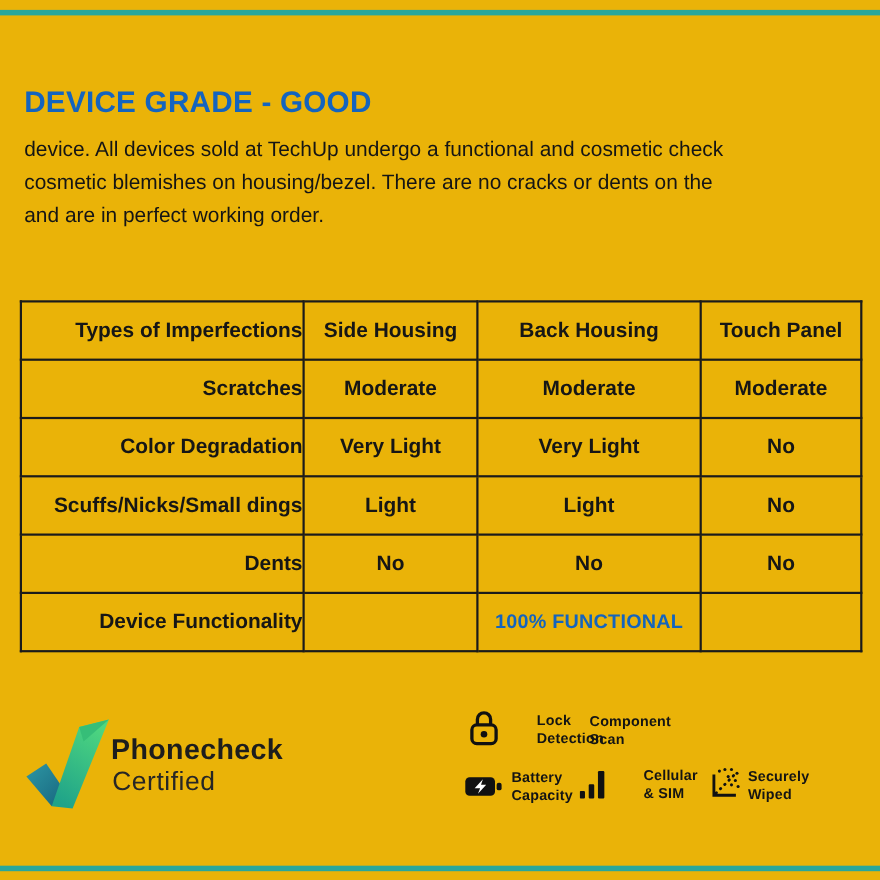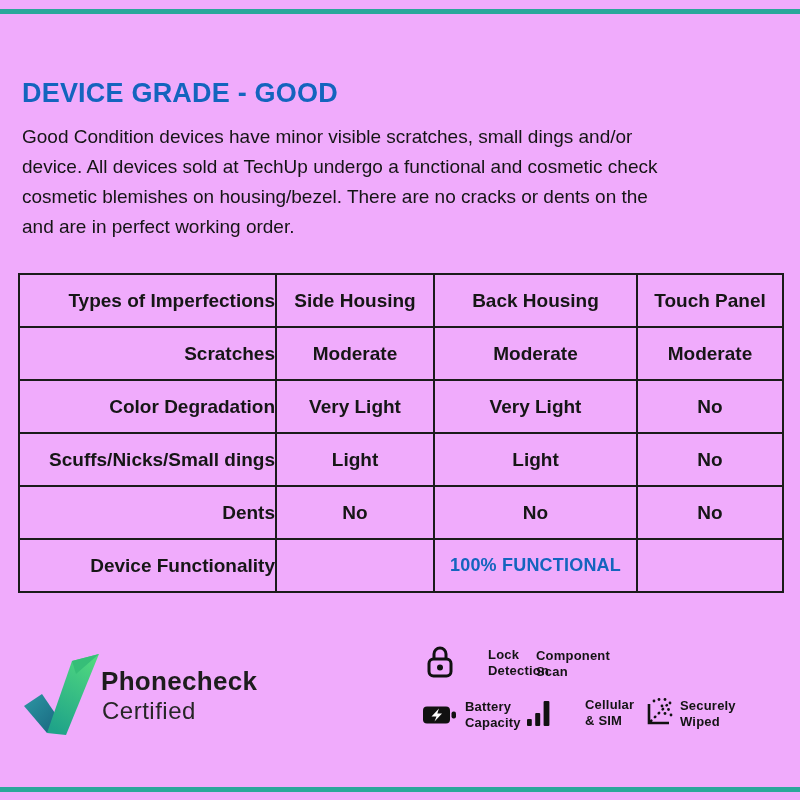--- a/index.html
+++ b/index.html
@@ -1,17 +1,17 @@
 <!DOCTYPE html>
 <html><head>
 <meta charset="utf-8">
 <style>
   html,body{margin:0;padding:0;background:#ffffff;}
   .canvas{
-    position:relative;width:800px;height:800px;background:#f0abfc;
+    position:relative;width:800px;height:800px;background:#eab308;
     font-family:"Liberation Sans",sans-serif;overflow:hidden;color:#141414;
   }
   .rule{position:absolute;left:0;width:800px;height:5px;background:#2AA79B;}
   .rule.top{top:9px;}
   .rule.bottom{top:787px;}
   .title{
     position:absolute;left:22px;top:78px;margin:0;
     font-size:27px;font-weight:700;color:#1464BE;letter-spacing:.2px;white-space:nowrap;
   }
   .desc{position:absolute;left:22px;top:122px;font-size:19px;line-height:30px;color:#151515;}
@@ -47,21 +47,20 @@
 </head>
 <body>
 
 <div class="canvas">
 
   <div class="rule top"></div>
 
   <h1 class="title">DEVICE GRADE - GOOD</h1>
 
   <div class="desc">
-    <div>Good Condition devices have minor visible scratches, small dings and/or</div>
     <div>device. All devices sold at TechUp undergo a functional and cosmetic check</div>
     <div>cosmetic blemishes on housing/bezel. There are no cracks or dents on the</div>
     <div>and are in perfect working order.</div>
   </div>
 
   <table class="imp">
     <colgroup>
         <col style="width:257px">
         <col style="width:158px">
         <col style="width:203px">

